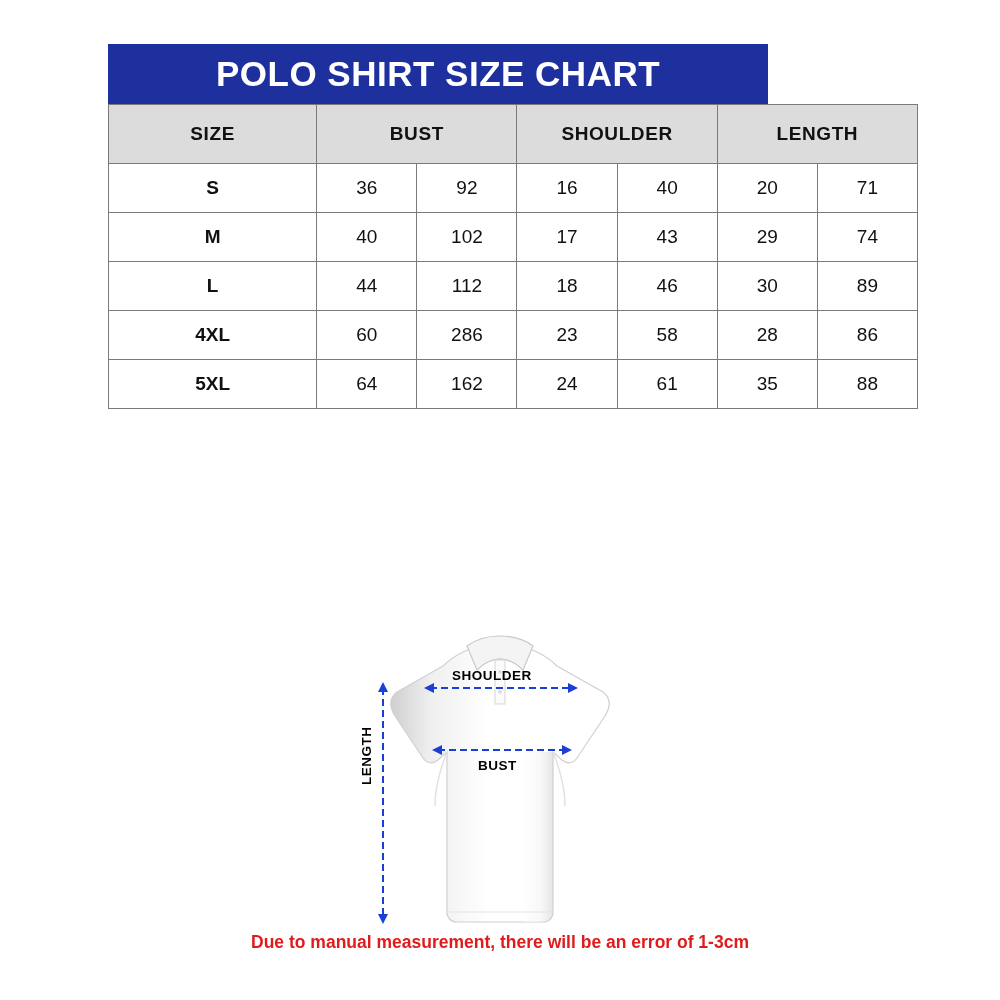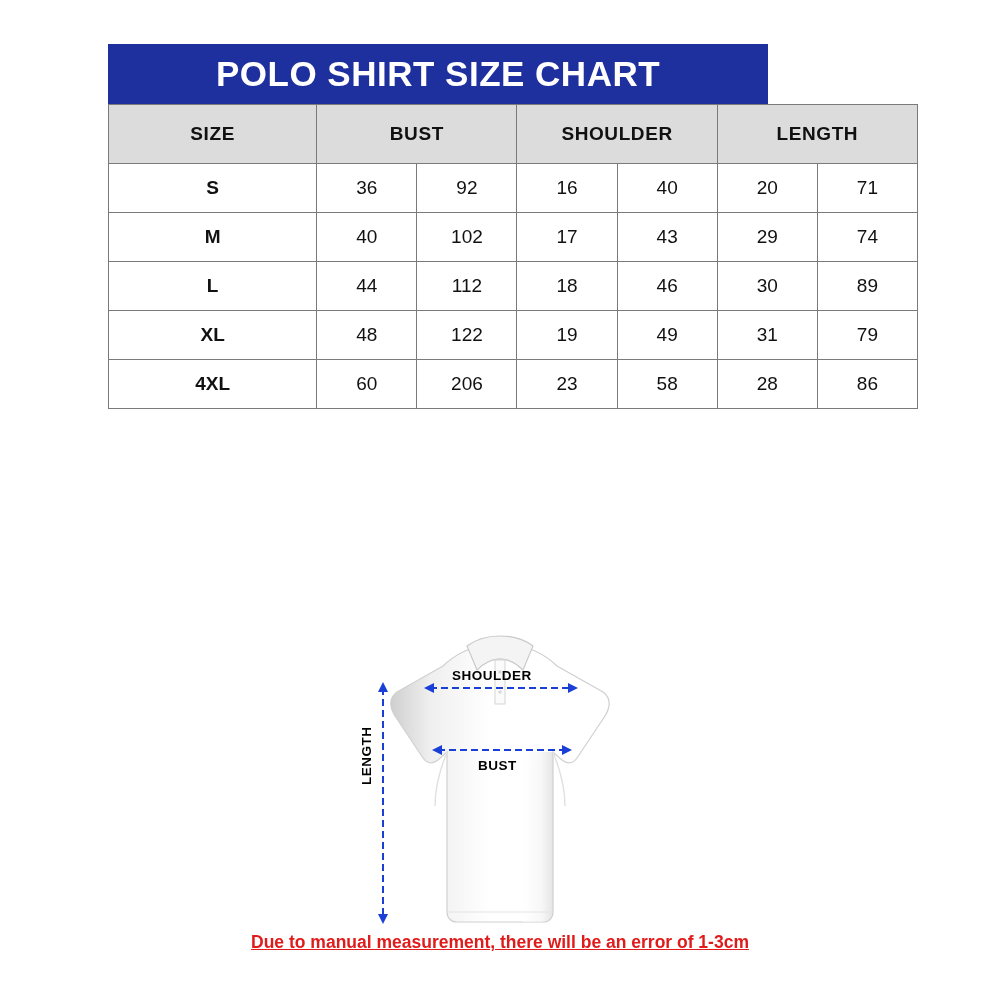--- a/index.html
+++ b/index.html
@@ -118,21 +118,20 @@
 
   .footnote {
     position: absolute;
     left: 0;
     top: 932px;
     width: 1000px;
     text-align: center;
     color: #e01b1b;
     font-weight: bold;
     font-size: 17.5px;
-    text-decoration: underline;
   }
 </style>
 </head>
 <body>
 
 <div class="page">
 
   <div class="chart-wrap">
 
     <div class="title-bar">POLO SHIRT SIZE CHART</div>
@@ -176,36 +175,36 @@
         <tr class="data-row">
           <td class="size-cell">L</td>
           <td>44</td>
           <td>112</td>
           <td>18</td>
           <td>46</td>
           <td>30</td>
           <td>89</td>
         </tr>
         <tr class="data-row">
-          <td class="size-cell">XL</td>
-          <td>48</td>
-          <td>122</td>
-          <td>19</td>
-          <td>49</td>
-          <td>31</td>
-          <td>79</td>
-        </tr>
-        <tr class="data-row">
           <td class="size-cell">4XL</td>
           <td>60</td>
-          <td>206</td>
+          <td>286</td>
           <td>23</td>
           <td>58</td>
           <td>28</td>
           <td>86</td>
+        </tr>
+        <tr class="data-row">
+          <td class="size-cell">5XL</td>
+          <td>64</td>
+          <td>162</td>
+          <td>24</td>
+          <td>61</td>
+          <td>35</td>
+          <td>88</td>
         </tr>
       </tbody>
     </table>
   </div>
 
   <div class="illus">
 
     <svg class="shirt-svg" width="290" height="300" viewBox="0 0 290 300">
       <defs>
         <linearGradient id="shade" x1="0" y1="0" x2="1" y2="0">

